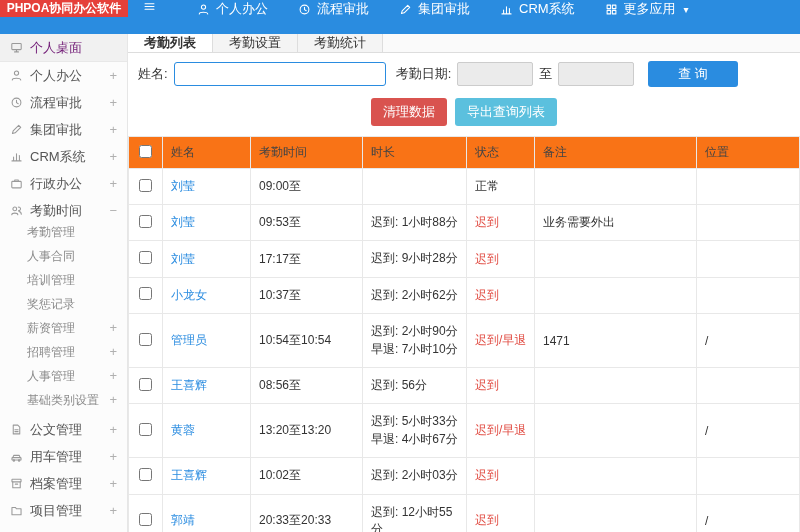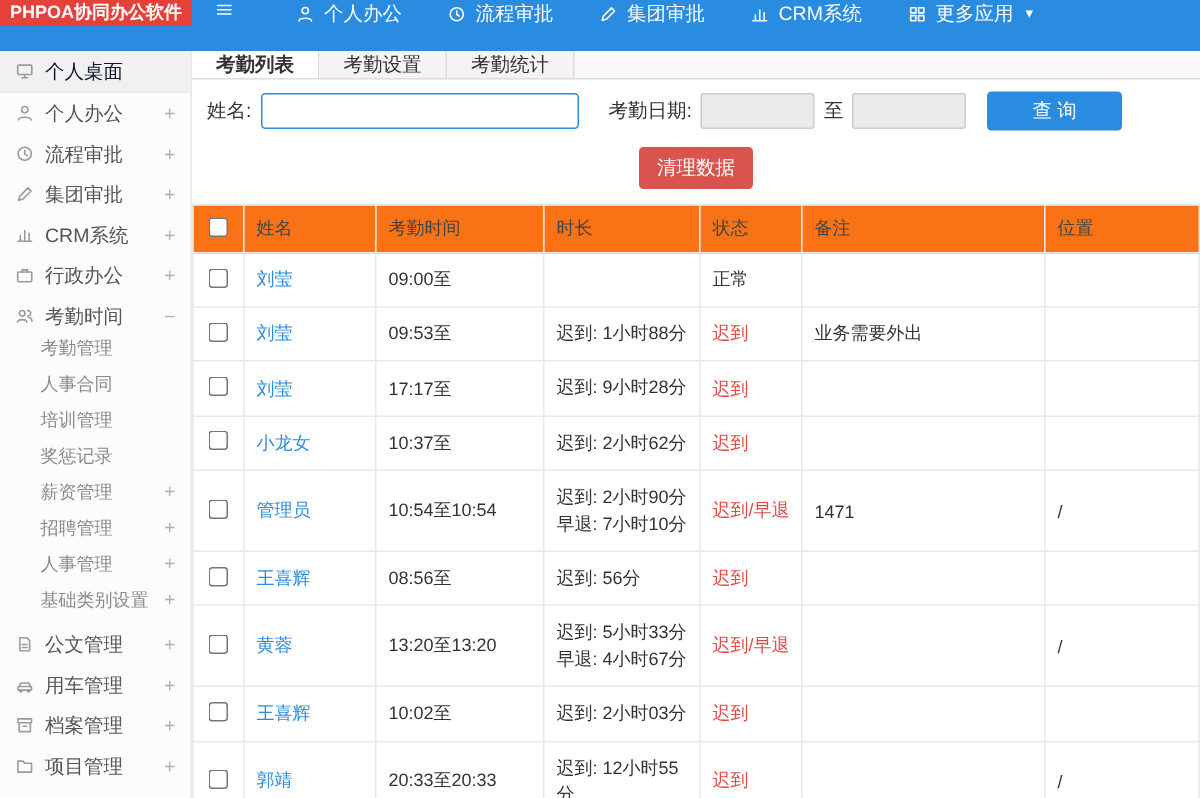--- a/index.html
+++ b/index.html
@@ -17,21 +17,21 @@
 
   .icon { display: inline-flex; line-height: 0; }
   .icon svg { width: 13px; height: 13px; }
   .icon svg path, .icon svg circle, .icon svg rect
     { stroke: currentColor; fill: none; stroke-width: 1.3; stroke-linecap: round; stroke-linejoin: round; }
 
   
   .layout { display: flex; height: 498px; }
   .sidebar { width: 128px; background: #fcfcfc; border-right: 1px solid #e6e6e6; overflow: hidden; flex-shrink: 0; }
   .side-desktop { height: 28px; display: flex; align-items: center; gap: 7px; padding: 0 10px;
-                  background: #f1f1f1; color: #0f172a; font-size: 13px; border-bottom: 1px solid #e8e8e8; cursor: pointer; }
+                  background: #f1f1f1; color: #701a75; font-size: 13px; border-bottom: 1px solid #e8e8e8; cursor: pointer; }
   .side-item { height: 27px; display: flex; align-items: center; gap: 7px; padding: 0 10px;
                color: #555; font-size: 13px; cursor: pointer; }
   .side-item .icon, .side-desktop .icon { color: #9a9a9a; }
   .side-toggle { margin-left: auto; color: #b0b0b0; font-size: 13px; }
   .side-sub { height: 24px; display: flex; align-items: flex-start; padding: 0 10px 0 27px;
               color: #8a8a8a; font-size: 12px; cursor: pointer; }
 
   
   .main { flex: 1; display: flex; flex-direction: column; min-width: 0; background: #fff; }
   .tabbar { height: 34px; background: #fafafa; border-bottom: 1px solid #ddd; display: flex; align-items: stretch; }
@@ -283,29 +283,30 @@
   <main class="main">
     <div class="tabbar">
       <div class="tab active">考勤列表</div>
       <div class="tab">考勤设置</div>
       <div class="tab">考勤统计</div>
     </div>
 
     <div class="filterbar">
       <span>姓名:</span>
       <input class="input-name" type="text" value="" style="">
-      <span style="margin-left:14px;">考勤日期:</span>
+      <span style="margin-left:4px;">考勤日期:</span>
       <input class="input-date" type="text" value="" style="">
       <span>至</span>
       <input class="input-date" type="text" value="" style="">
       <button class="btn btn-query">查 询</button>
     </div>
 
     <div class="actionbar">
       <button class="btn btn-danger">清理数据</button>
+      <button class="btn btn-info">导出查询列表</button>
     </div>
 
     <table class="grid">
       <colgroup>
         <col style="width:34px">
           <col style="width:88px">
           <col style="width:112px">
         <col style="width:104px">
           <col style="width:68px">
           <col style="width:162px">

